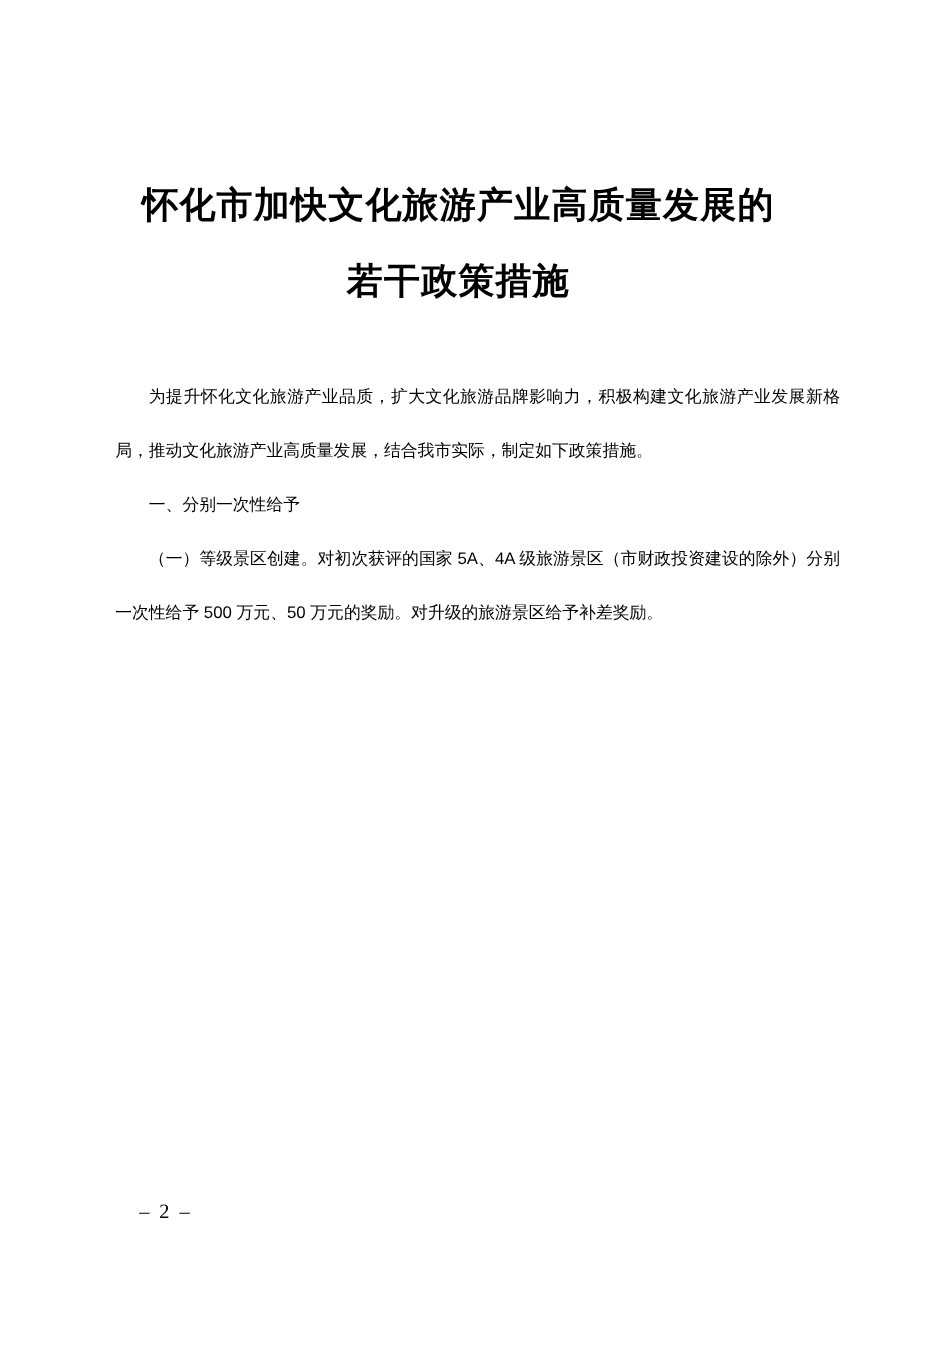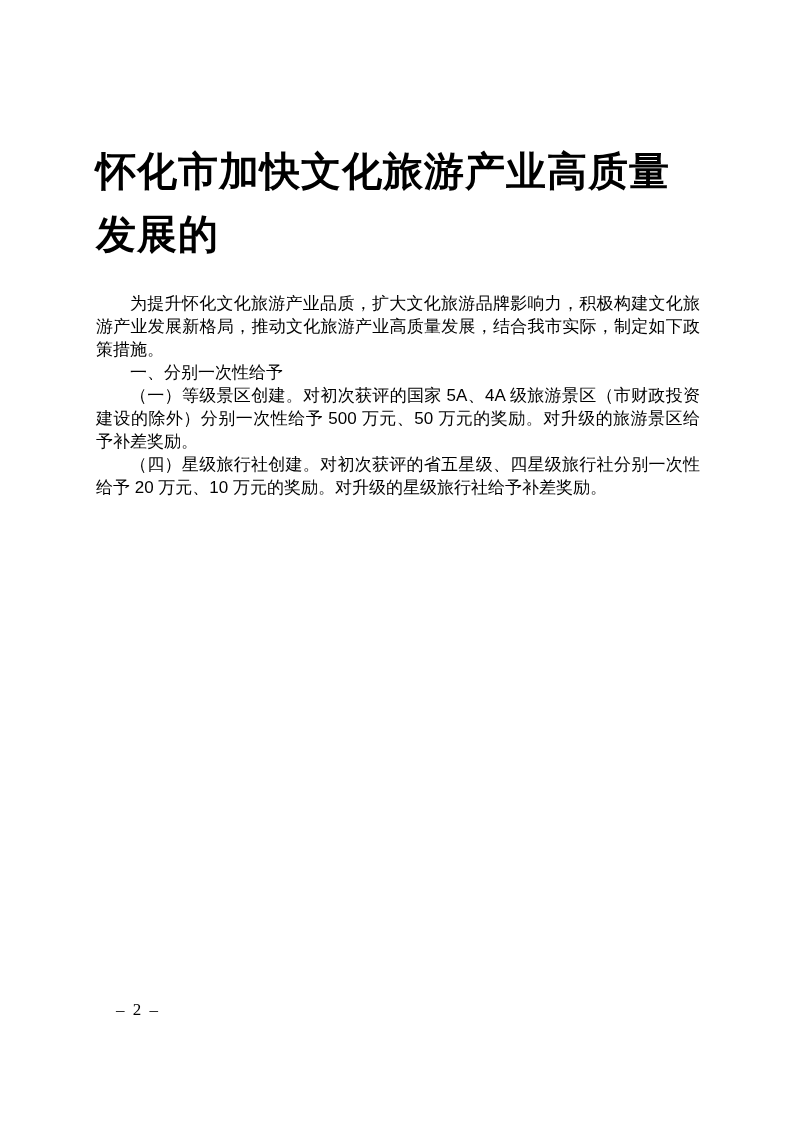--- a/index.html
+++ b/index.html
@@ -12,34 +12,35 @@
     width: 793px;
     height: 1122px;
     background: #ffffff;
     overflow: hidden;
     font-family: "Liberation Sans", sans-serif;
     color: #000000;
   }
   .doc-title {
     position: absolute;
     top: 140px;
-    left: 96px;
+    left: 80px;
     width: 604px;
-    font-size: 40px;
+    text-align: center;
+    font-size: 30px;
     font-weight: bold;
     line-height: 63px;
     letter-spacing: 1px;
   }
   .doc-body {
     position: absolute;
-    top: 292px;
+    top: 308px;
     left: 96px;
     width: 604px;
-    font-size: 17px;
-    line-height: 23px;
+    font-size: 14px;
+    line-height: 45px;
     text-align: justify;
   }
   .doc-body p {
     margin: 0;
     padding: 0;
     text-indent: 2em;
   }
   .page-number {
     position: absolute;
     left: 116px;
@@ -50,24 +51,24 @@
     color: #000000;
   }
 </style>
 </head>
 <body>
 
 <div class="page">
 
   <div class="doc-title">
     <div>怀化市加快文化旅游产业高质量发展的</div>
+    <div>若干政策措施</div>
   </div>
 
   <div class="doc-body">
     <p>为提升怀化文化旅游产业品质，扩大文化旅游品牌影响力，积极构建文化旅游产业发展新格局，推动文化旅游产业高质量发展，结合我市实际，制定如下政策措施。</p>
     <p>一、分别一次性给予</p>
     <p>（一）等级景区创建。对初次获评的国家 5A、4A 级旅游景区（市财政投资建设的除外）分别一次性给予 500 万元、50 万元的奖励。对升级的旅游景区给予补差奖励。</p>
-    <p>（四）星级旅行社创建。对初次获评的省五星级、四星级旅行社分别一次性给予 20 万元、10 万元的奖励。对升级的星级旅行社给予补差奖励。</p>
   </div>
 
   <div class="page-number">– 2 –</div>
 
 </div>
 
 </body></html>

